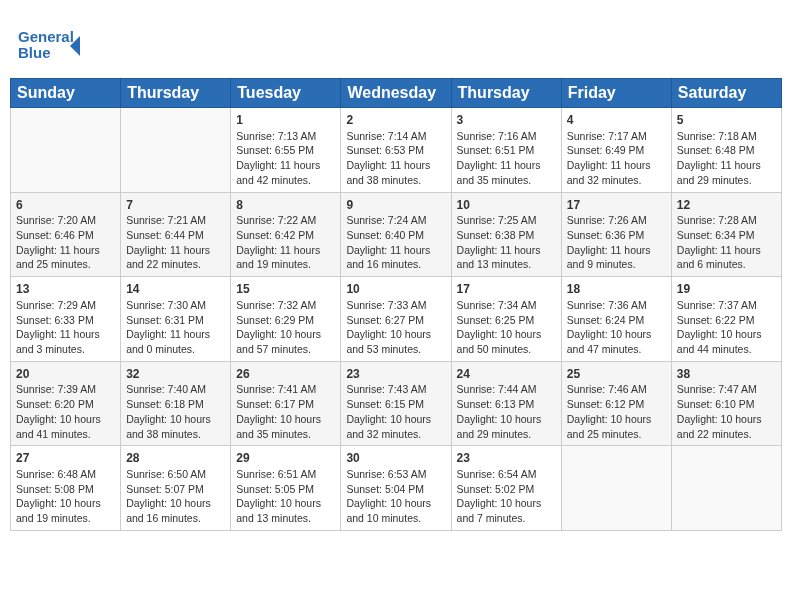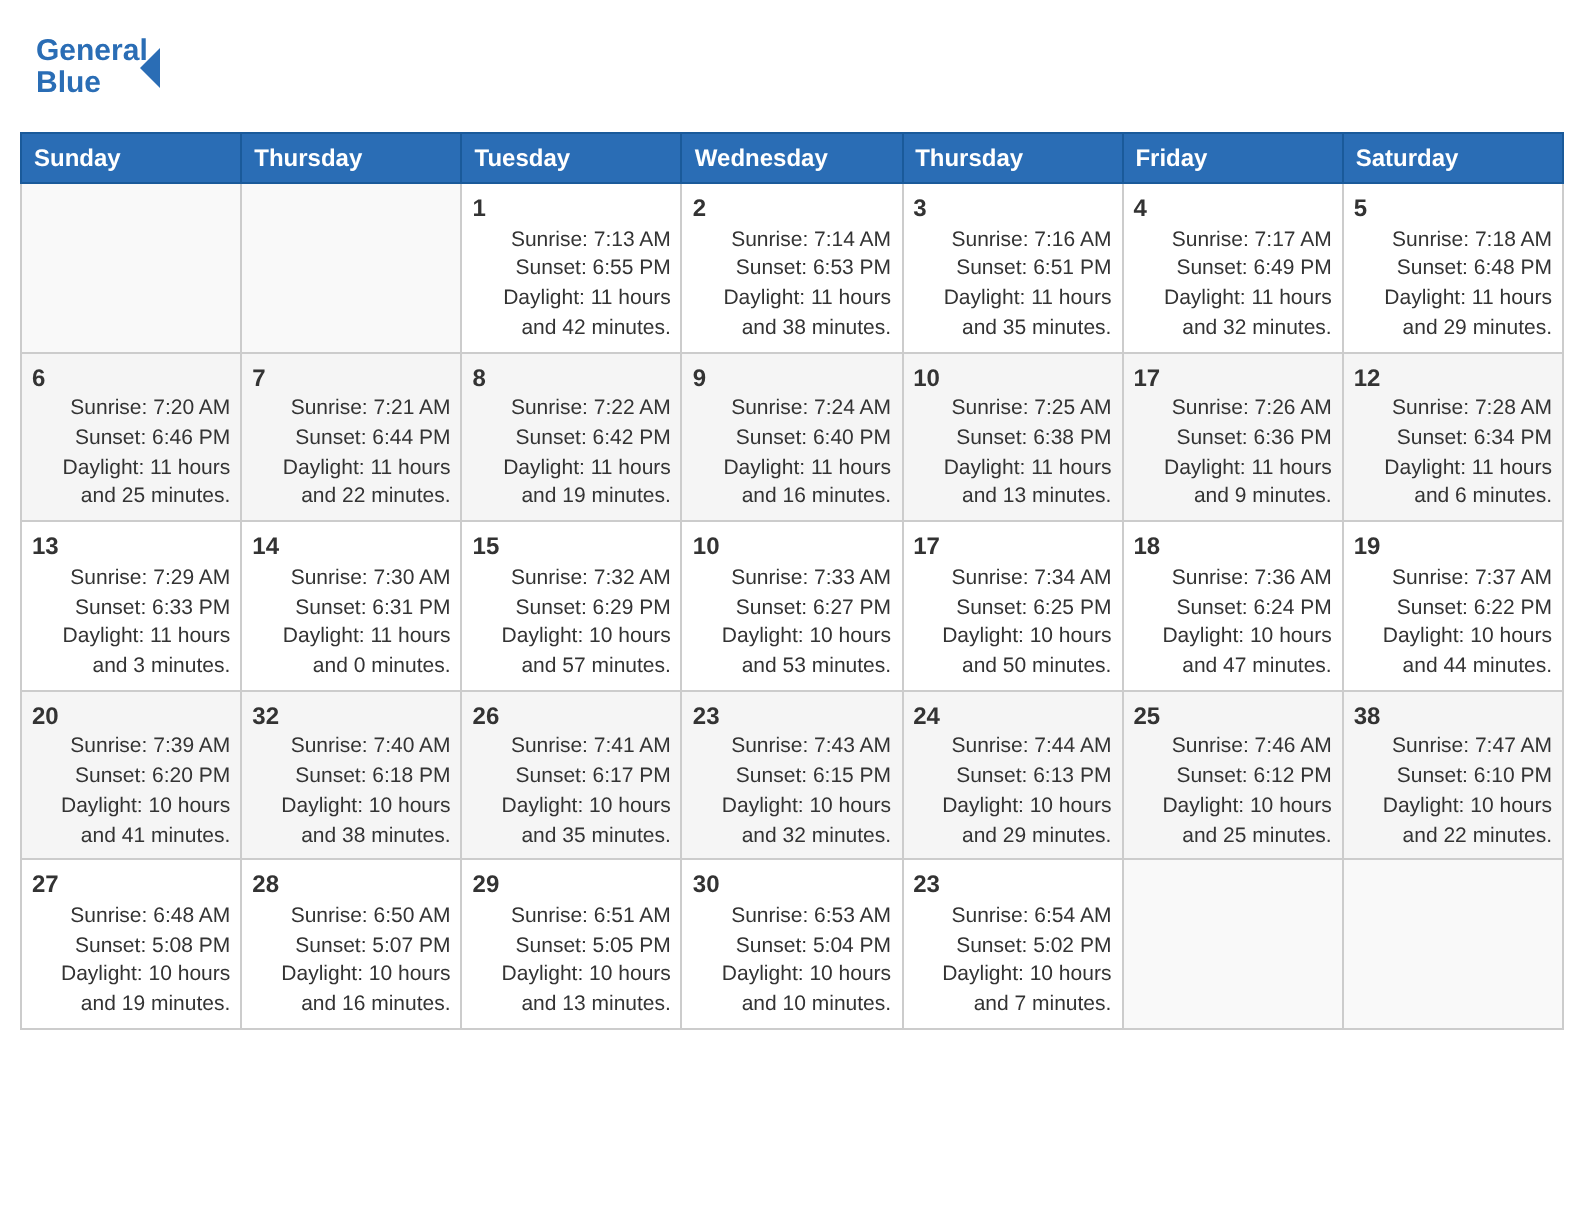--- a/index.html
+++ b/index.html
@@ -14,20 +14,21 @@
       display: flex;
       justify-content: space-between;
       align-items: flex-start;
       margin-bottom: 8px;
       padding: 4px 8px;
     }
     .logo {
       display: flex;
       align-items: flex-start;
       gap: 2px;
+      margin-top: 12px;
     }
     .title-block {
       text-align: right;
     }
     .month-title {
       font-size: 32px;
       color: #333;
       font-weight: normal;
     }
     .subtitle {
@@ -37,21 +38,21 @@
     table {
       width: 100%;
       border-collapse: collapse;
       font-size: 11px;
     }
     thead tr th {
       background-color: #2a6db5;
       color: #fff;
       text-align: left;
       padding: 5px 6px;
-      font-size: 12px;
+      font-size: 16px;
       font-weight: bold;
       border: 1px solid #1a5a9a;
     }
     tbody tr td {
       border: 1px solid #ccc;
       vertical-align: top;
       padding: 4px 5px;
       min-height: 70px;
       height: 80px;
       color: #333;
@@ -68,21 +69,20 @@
       background: #f5f5f5;
     }
     .day-num {
       font-weight: bold;
       font-size: 12px;
       display: block;
     }
     .day-info {
       font-size: 10.5px;
       color: #333;
-      text-align: right;
     }
   </style>
 </head>
 <body>
 
 <div class="header">
   <div class="logo">
       <svg width="70" height="40" viewBox="0 0 70 40">
         <text x="0" y="16" font-size="15" font-weight="bold" fill="#2a6db5" font-family="Arial">General</text>
         <text x="0" y="32" font-size="15" font-weight="bold" fill="#2a6db5" font-family="Arial">Blue</text>

